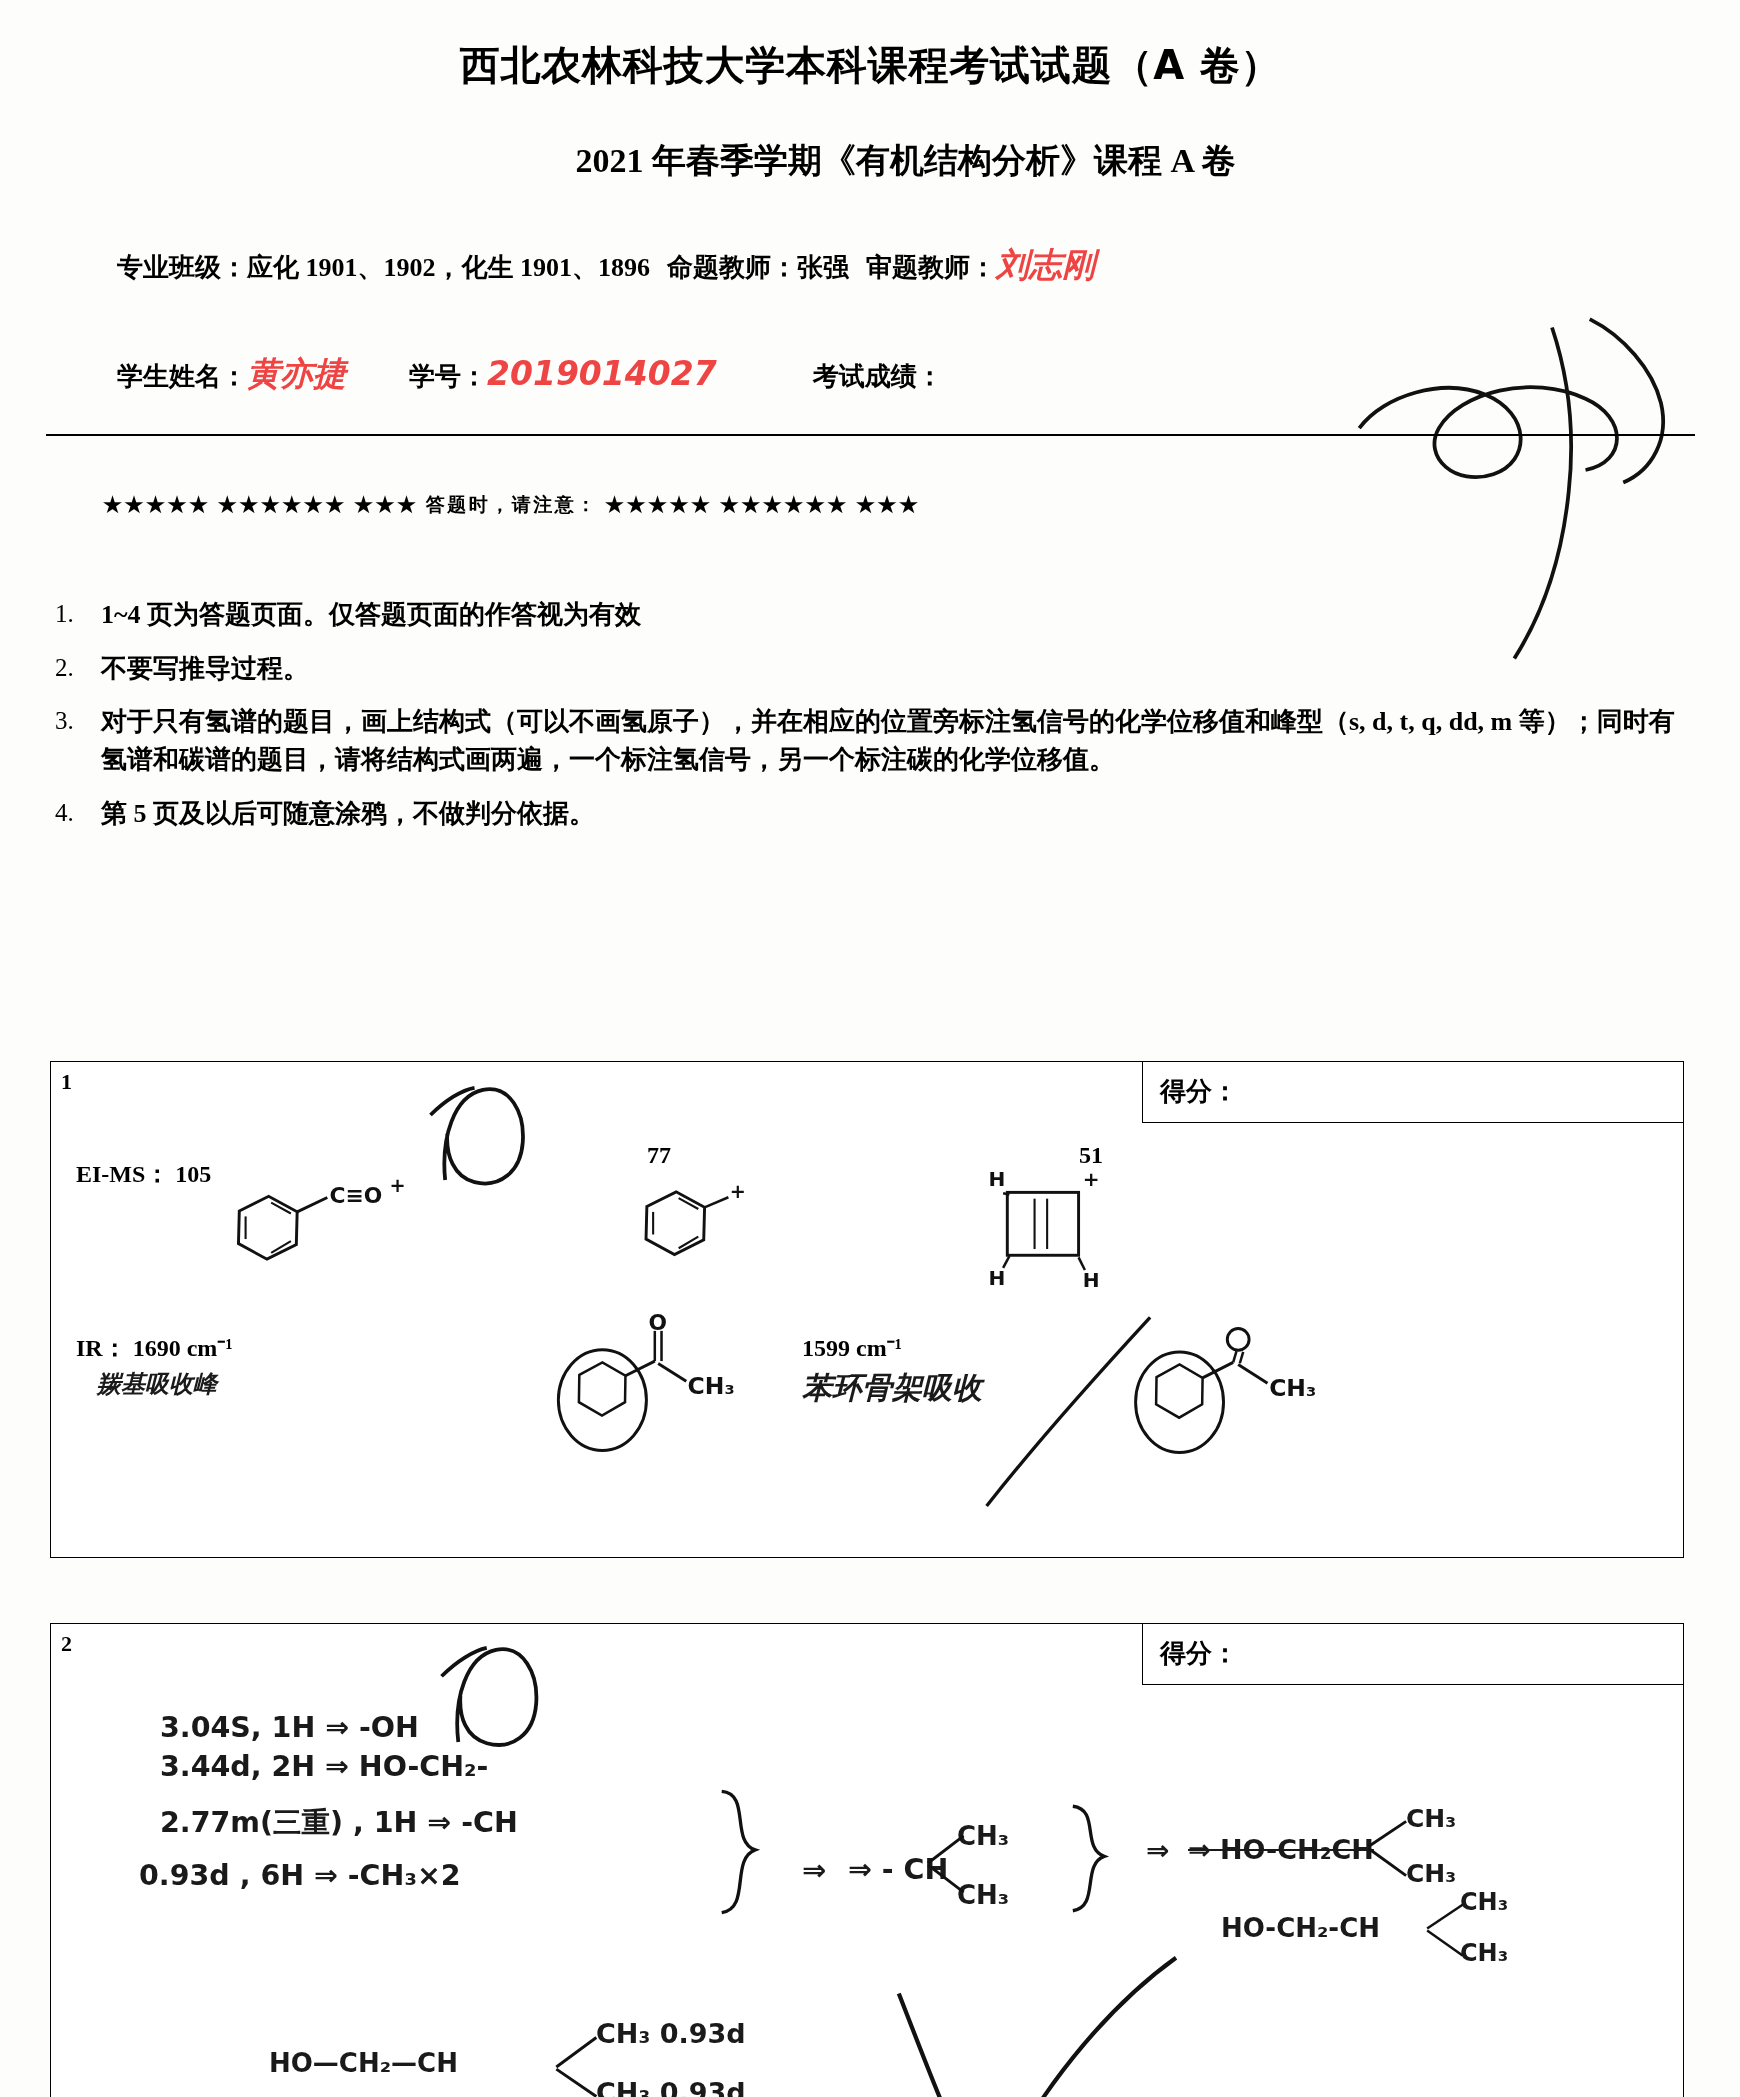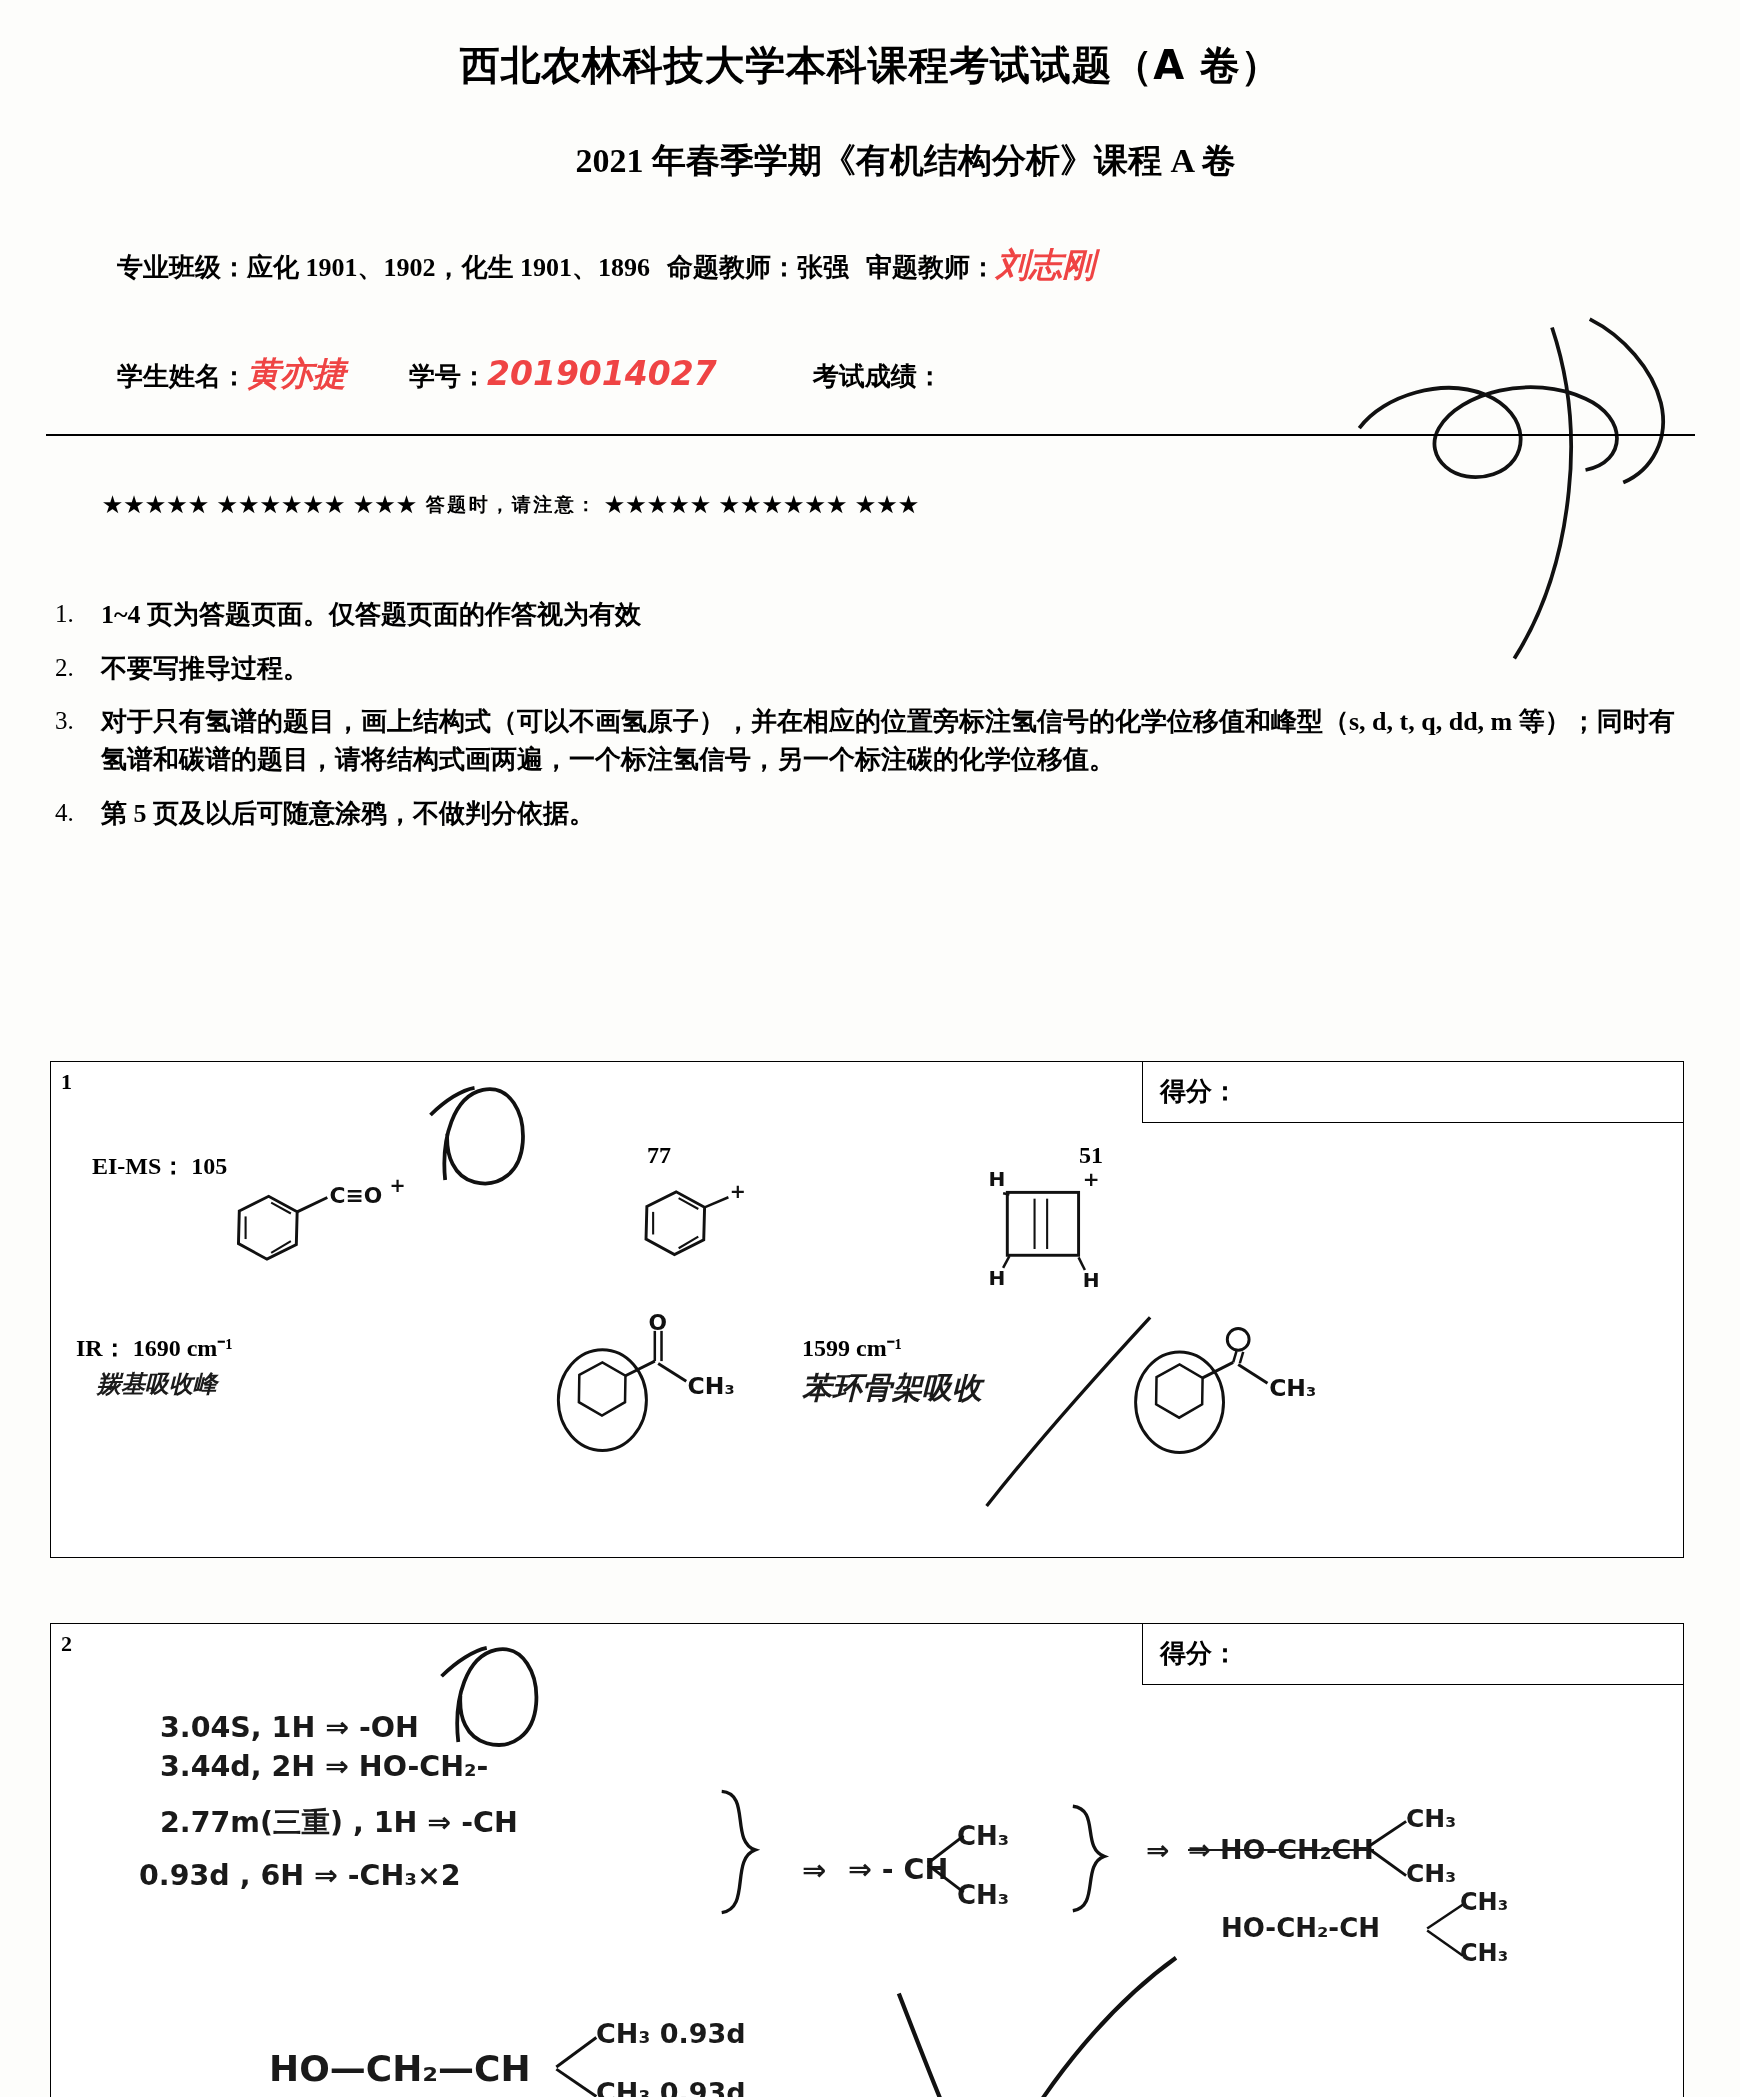--- a/index.html
+++ b/index.html
@@ -223,21 +223,21 @@
     <div class="qnum">1</div>
     <div class="score-cell">
       <div class="score-label">得分：</div>
     </div>
 
     <svg class="abs" style="left:369px;top:12.6px" width="151" height="122" viewBox="0 0 360 290">
       <path d="M60,250 C50,150 80,50 150,35 C215,22 250,90 245,160 C240,230 190,270 130,255 C80,242 62,190 65,140" fill="none" stroke="#111" stroke-width="9"></path>
       <path d="M25,95 C60,60 100,35 130,30" fill="none" stroke="#111" stroke-width="9"></path>
     </svg>
 
-    <div class="mslabel" style="left:25px; top:88px;margin-left:16px;">
+    <div class="mslabel" style="left:25px; top:96px;">
       <span>EI-MS：</span>
       <span>105</span>
     </div>
     <div class="mslabel" style="left:596px; top:80px;">77</div>
     <div class="mslabel" style="left:1028px; top:80px;">51</div>
 
     <svg class="abs" style="left:138px;top:111px" width="218" height="143" viewBox="0 0 520 340">
       <polygon points="120,90 190,55 258,92 256,170 186,205 118,168" fill="none" stroke="#111" stroke-width="7"></polygon>
       <line x1="135" y1="103" x2="135" y2="157" stroke="#111" stroke-width="5"></line>
       <line x1="196" y1="70" x2="243" y2="96" stroke="#111" stroke-width="5"></line>
@@ -347,21 +347,21 @@
     </svg>
 
     <div class="ink" style="left:1170px; top:289px; font-size:26px;">HO-CH₂-CH</div>
     <div class="ink" style="left:1409px; top:264px; font-size:24px;">CH₃</div>
     <div class="ink" style="left:1409px; top:315px; font-size:24px;">CH₃</div>
     <svg class="abs" style="left:1372px;top:273px" width="50" height="67" viewBox="0 0 120 160">
       <line x1="10" y1="75" x2="95" y2="18" stroke="#111" stroke-width="6"></line>
       <line x1="10" y1="80" x2="95" y2="140" stroke="#111" stroke-width="6"></line>
     </svg>
 
-    <div class="ink" style="left:218px; top:424px; font-size:36px;">HO—CH₂—CH</div>
+    <div class="ink" style="left:218px; top:424px; font-size:26px;">HO—CH₂—CH</div>
     <div class="ink" style="left:545px; top:394px; font-size:27px;">CH₃ 0.93d</div>
     <div class="ink" style="left:545px; top:453px; font-size:27px;">CH₃ 0.93d</div>
     <svg class="abs" style="left:499px;top:403px" width="59" height="80" viewBox="0 0 140 190">
       <line x1="15" y1="95" x2="110" y2="25" stroke="#111" stroke-width="7"></line>
       <line x1="15" y1="100" x2="110" y2="165" stroke="#111" stroke-width="7"></line>
     </svg>
 
     <svg class="abs" style="left:831px;top:319px" width="378" height="294" viewBox="0 0 900 700">
       <path d="M40,120 C110,300 180,490 250,600 C300,480 470,200 700,35" fill="none" stroke="#111" stroke-width="10"></path>
     </svg>

